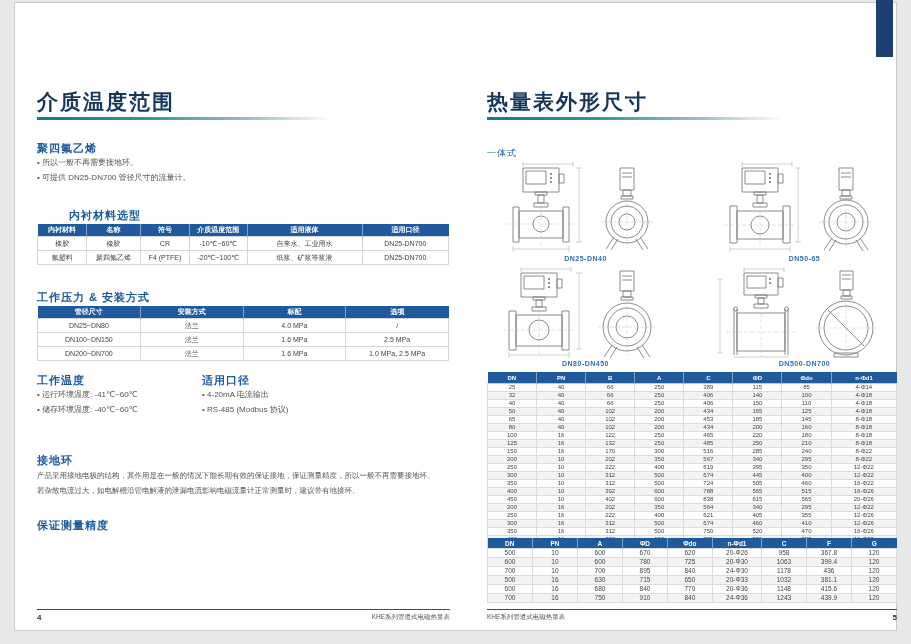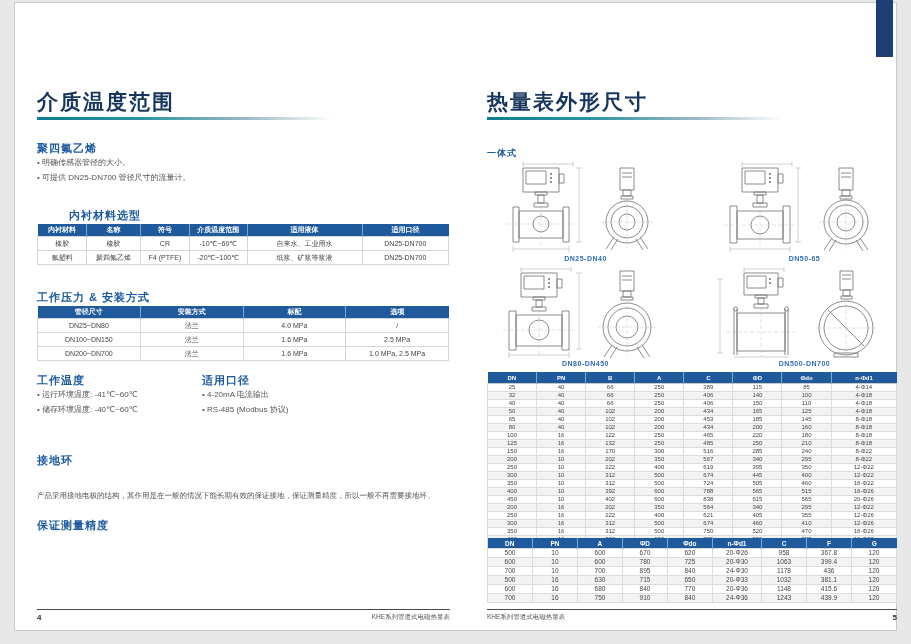--- a/index.html
+++ b/index.html
@@ -12,21 +12,21 @@
   .sheet{
     position:absolute;left:14px;top:2px;width:881px;height:627px;
     background:#ffffff;border:1px solid #c9c9c9;
   }
   .corner-tab{position:absolute;left:876px;top:0;width:17px;height:57px;background:#1d3f72;}
 
   .abs{position:absolute;}
   .h1{font-size:21px;font-weight:bold;color:#16365c;letter-spacing:2px;}
   .grad-line{height:3px;background:linear-gradient(to right,#0c7d8f 0%,#2a93a0 35%,#9fbcc6 72%,rgba(255,255,255,0) 100%);}
   .sec-h{font-size:11px;font-weight:bold;color:#1c5aa0;letter-spacing:1px;}
-  .sub-h{font-size:9px;font-weight:bold;color:#1c5aa0;letter-spacing:1px;}
+  .sub-h{font-size:9px;font-weight:normal;color:#1c5aa0;letter-spacing:1px;}
   ul.bullets{margin:0;padding:0;list-style:none;font-size:8px;color:#555;}
   ul.bullets li{line-height:15px;white-space:nowrap;}
   ul.bullets li::before{content:"• ";color:#555;}
   .para{font-size:7.5px;color:#555;line-height:15px;}
 
   table{border-collapse:collapse;table-layout:fixed;}
   table th{
     background:#1e5a9c;color:#fff;font-weight:bold;text-align:center;
     border-left:1px solid rgba(255,255,255,.45);padding:0;
   }
@@ -67,21 +67,21 @@
 <div class="sheet"></div>
 <div class="corner-tab"></div>
 
 <div class="abs" style="left:37px;top:88px;">
   <div class="h1">介质温度范围</div>
 </div>
 <div class="abs grad-line" style="left:37px;top:117px;width:296px;"></div>
 
 <div class="abs sec-h" style="left:37px;top:141px;">聚四氟乙烯</div>
 <ul class="bullets abs" style="left:37px;top:155px;">
-    <li>明确传感器管径的大小。</li>
+    <li>所以一般不再需要接地环。</li>
     <li>可提供 DN25-DN700 管径尺寸的流量计。</li>
   </ul>
 
 <div class="abs sec-h" style="left:37px;top:208px;margin-left:32px;">内衬材料选型</div>
 <table class="small abs" style="left:37px;top:224px;">
     <colgroup>
       <col style="width: 12%;">
       <col style="width: 13%;">
       <col style="width: 12%;">
       <col style="width: 14%;">
@@ -162,22 +162,23 @@
     <li>储存环境温度: -40℃~60℃</li>
   </ul>
 
 <div class="abs sec-h" style="left:202px;top:373px;">适用口径</div>
 <ul class="bullets abs" style="left:202px;top:387px;">
     <li>4-20mA 电流输出</li>
     <li>RS-485 (Modbus 协议)</li>
   </ul>
 
 <div class="abs sec-h" style="left:37px;top:453px;">接地环</div>
-<div class="abs para" style="left:37px;top:468px;width:414px;margin-top:20px;">
+<div class="abs para" style="left:37px;top:468px;width:414px;">
     <div>产品采用接地电极的结构，其作用是在一般的情况下能长期有效的保证接地，保证测量精度，所以一般不再需要接地环。</div>
+    <div>若杂散电流过大，如电解槽沿管电解液的泄漏电流影响电磁流量计正常测量时，建议带有地接环。</div>
   </div>
 
 <div class="abs sec-h" style="left:37px;top:518px;">保证测量精度</div>
 <div class="abs para" style="left:37px;top:536px;width:414px;">
   </div>
 
 <div class="abs rule" style="left:37px;top:609px;width:413px;"></div>
 <div class="abs foot" style="left:37px;top:613px;width:413px;">
   <span class="pagenum">4</span>
   <span class="docname">KHE系列管道式电磁热量表</span>

